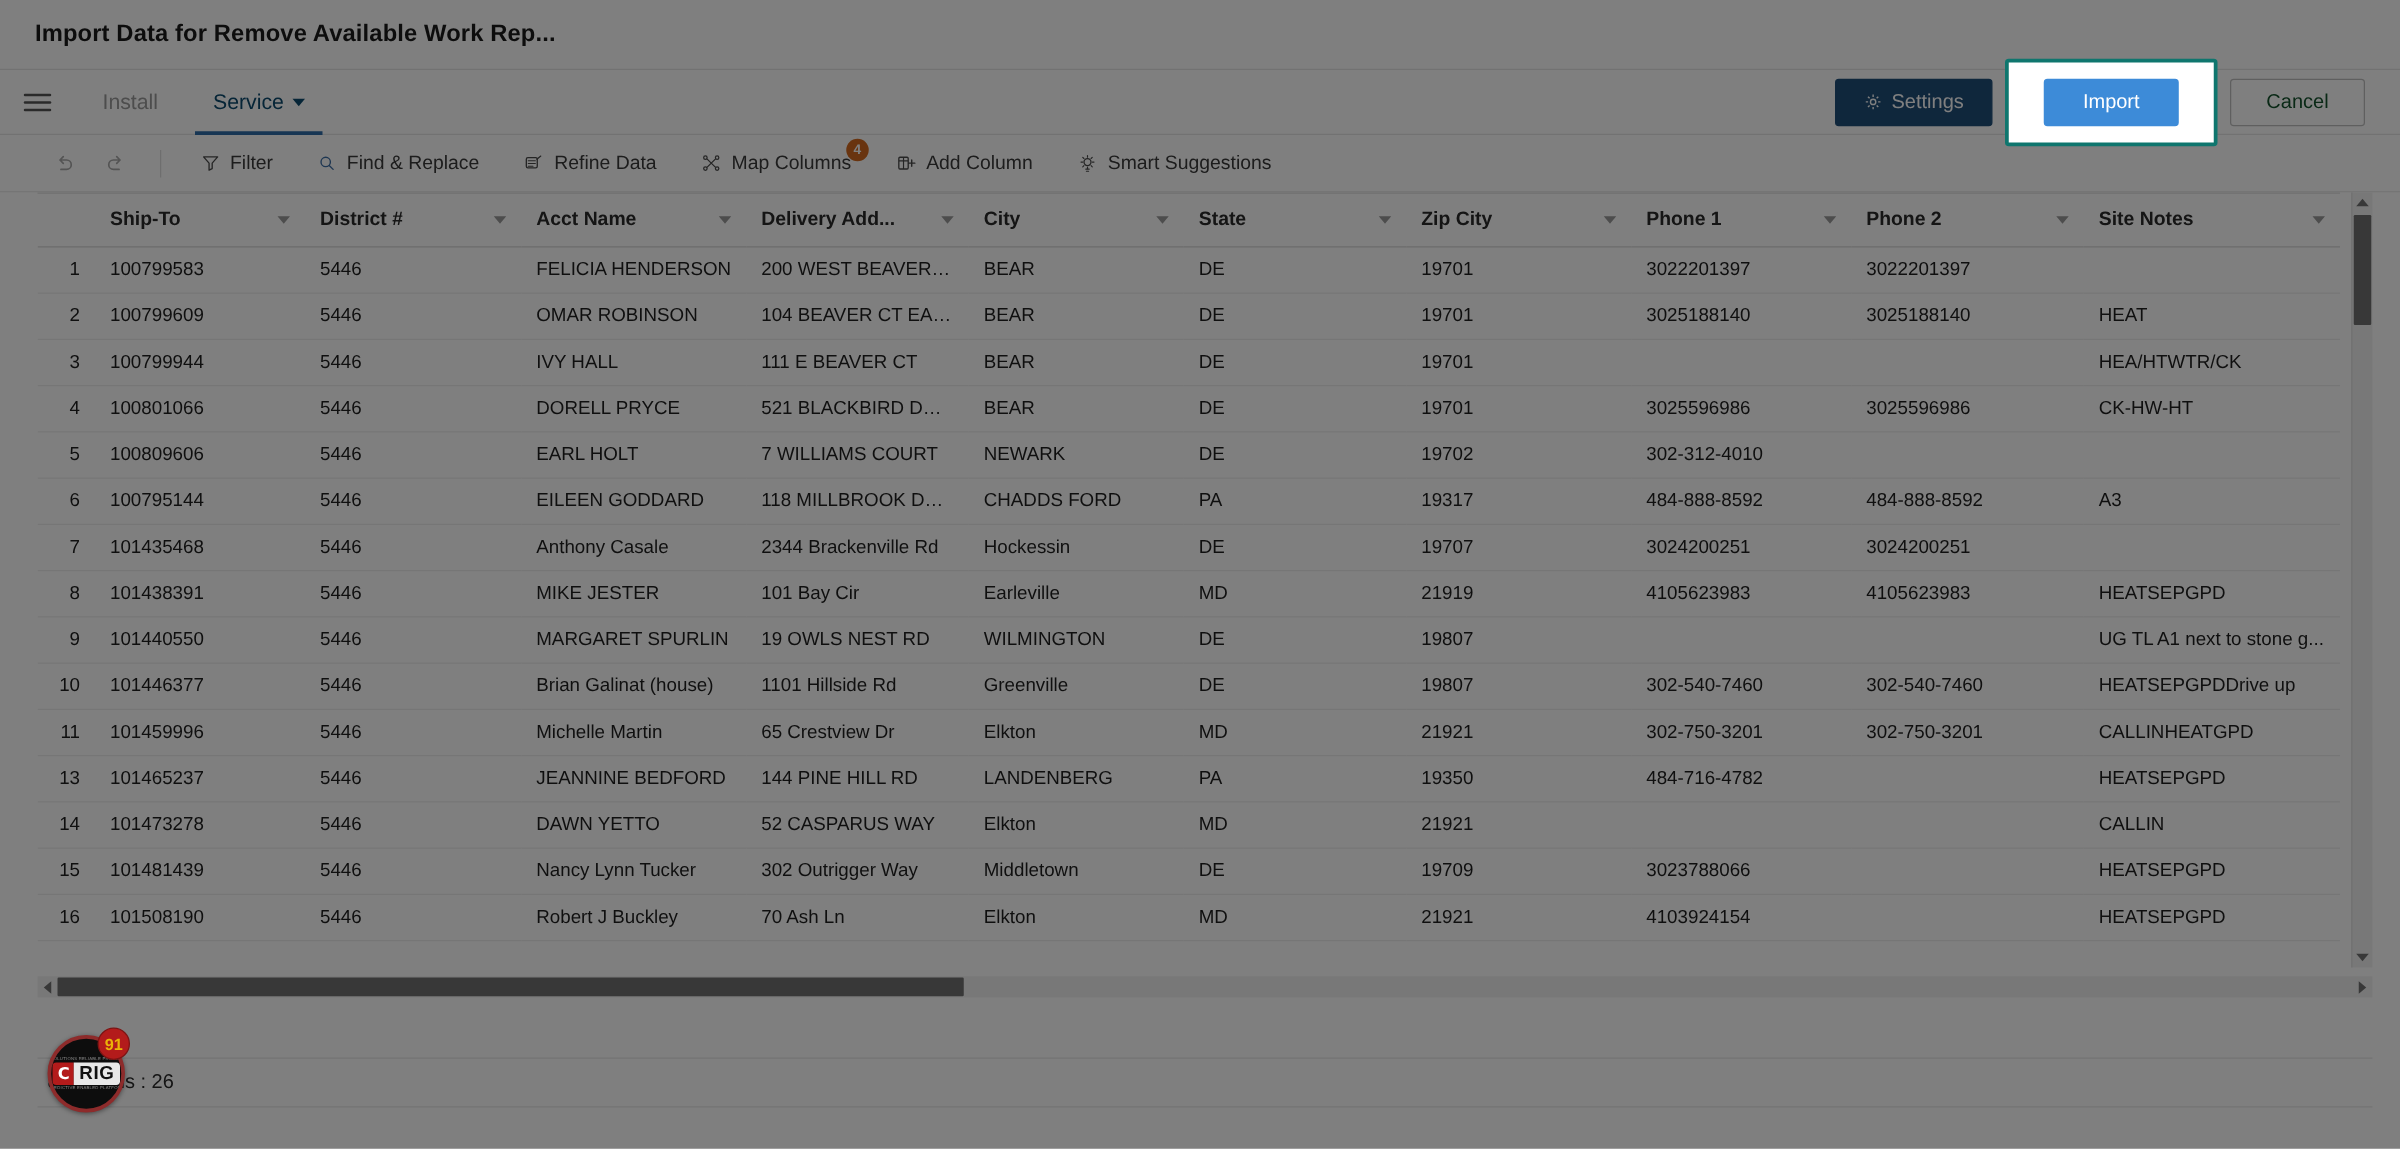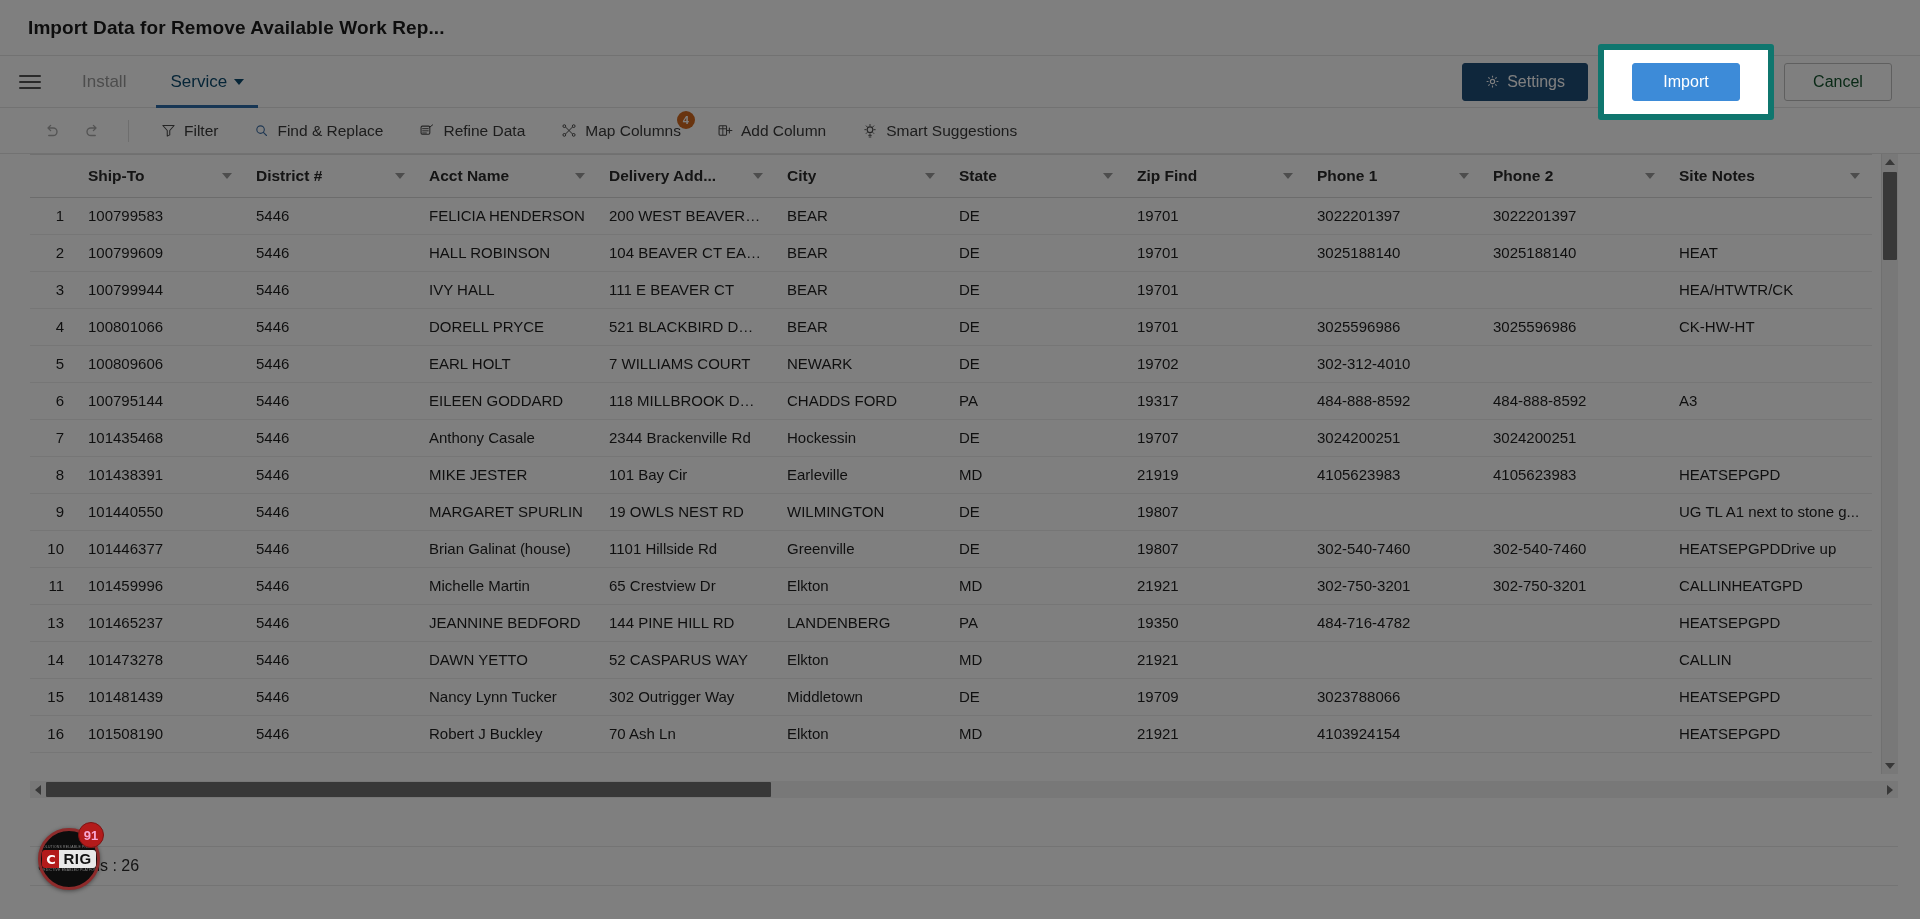--- a/index.html
+++ b/index.html
@@ -98,21 +98,21 @@
   .btn-cancel {
     background: #fff; color: #14532d; border: 1px solid #bfbfbf;
     min-width: 108px;
   }
 
   
   .import-wrap {
     position: relative;
     padding: 13px 28px;
     background: #ffffff;
-    border: 6px solid #0f766e;
+    border: 3px solid #0f766e;
     border-radius: 3px;
     z-index: 60;
     margin: 0 10px;
     display: inline-flex; align-items: flex-start;
   }
 
   
   .toolbar {
     height: 46px;
     display: flex; align-items: center;
@@ -315,21 +315,21 @@
     font-family: "Liberation Sans", sans-serif;
   }
   .rig-top, .rig-bot {
     font-size: 3.4px; color: #8a8a8a; letter-spacing: .2px;
     line-height: 5px; white-space: nowrap;
   }
   .rig-count {
     position: absolute;
     right: -4px; top: -6px;
     min-width: 26px; height: 26px;
-    background: #b31b1b; color: #f9a8d4;
+    background: #b31b1b; color: #eab308;
     border-radius: 50%;
     font-size: 13px; font-weight: bold;
     display: flex; align-items: center; justify-content: center;
     border: 1px solid #7d1313;
   }
 </style>
 </head>
 <body>
 
 <div id="app">
@@ -501,21 +501,21 @@
               </div>
             </th>
             <th>
               <div class="th-inner">
                 <span class="th-text">State</span>
                 <span class="th-caret"></span>
               </div>
             </th>
             <th>
               <div class="th-inner">
-                <span class="th-text">Zip Find</span>
+                <span class="th-text">Zip City</span>
                 <span class="th-caret"></span>
               </div>
             </th>
             <th>
               <div class="th-inner">
                 <span class="th-text">Phone 1</span>
                 <span class="th-caret"></span>
               </div>
             </th>
             <th>
@@ -543,21 +543,21 @@
               <td>DE</td>
               <td>19701</td>
               <td>3022201397</td>
               <td>3022201397</td>
               <td></td>
             </tr>
             <tr>
               <td class="rownum">2</td>
               <td>100799609</td>
               <td>5446</td>
-              <td>HALL ROBINSON</td>
+              <td>OMAR ROBINSON</td>
               <td>104 BEAVER CT EAST</td>
               <td>BEAR</td>
               <td>DE</td>
               <td>19701</td>
               <td>3025188140</td>
               <td>3025188140</td>
               <td>HEAT</td>
             </tr>
             <tr>
               <td class="rownum">3</td>

